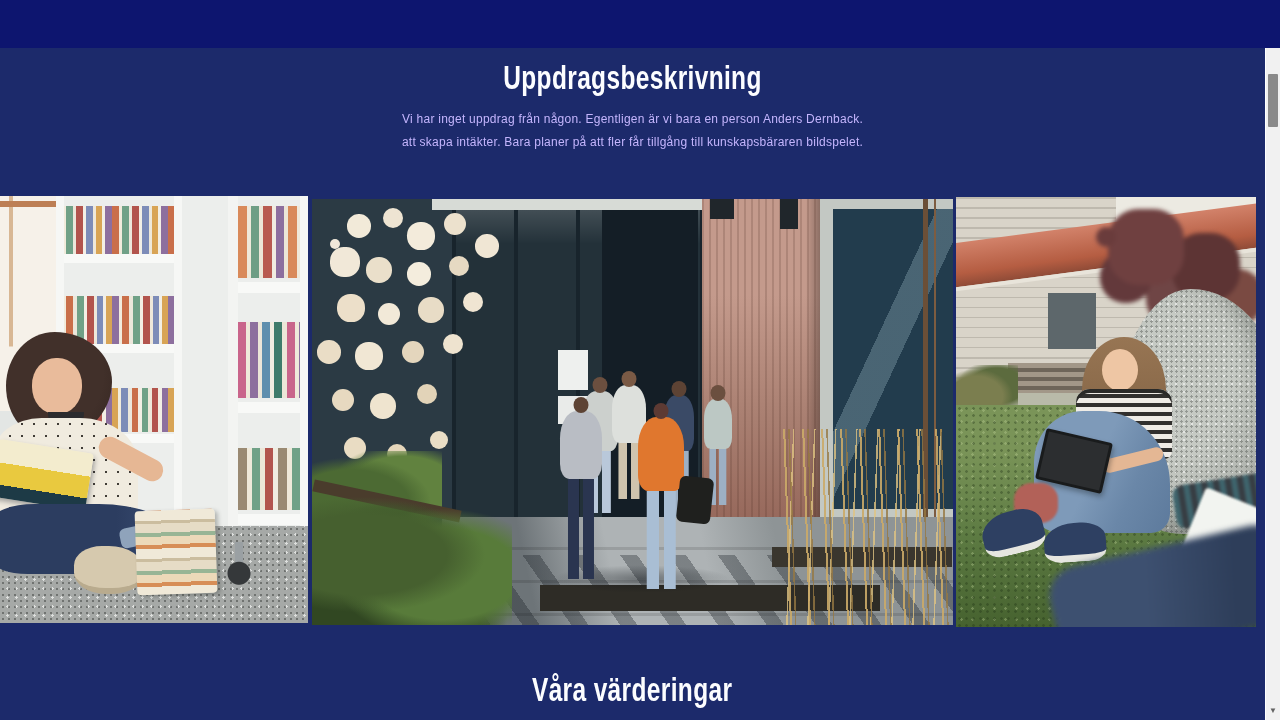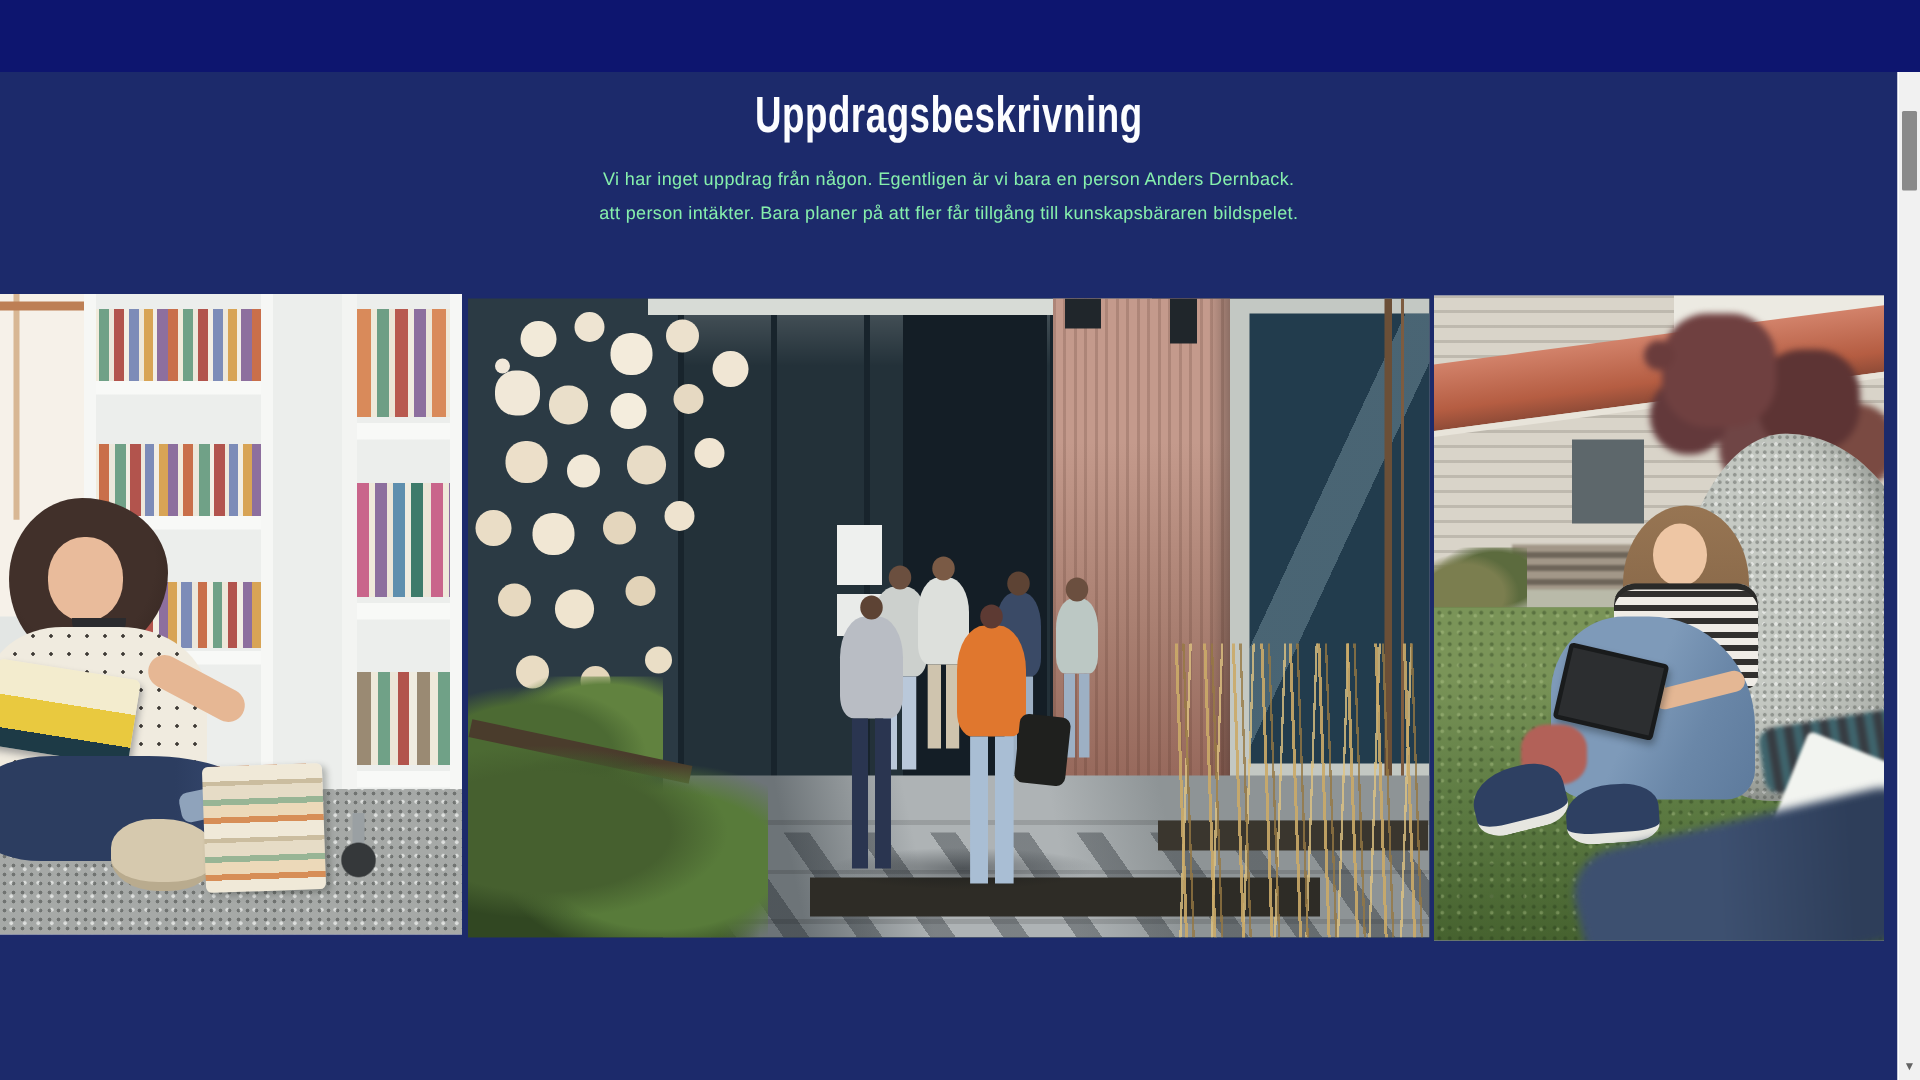--- a/index.html
+++ b/index.html
@@ -8,21 +8,21 @@
   .stage{position:absolute;inset:0;width:1280px;height:660px;}
 
   
   .topbar{position:absolute;left:0;top:0;width:1280px;height:48px;background:#0d156f;}
 
   
   .mission{position:absolute;left:0;top:48px;width:1265px;text-align:center;color:#fff;}
   .hero-title{display:inline-block;margin:11px 0 0 0;font-size:34px;line-height:37px;
       font-weight:700;color:#fcfdff;transform:scaleX(.72);transform-origin:50% 50%;
       white-space:nowrap;letter-spacing:.5px;}
-  .mission-lines{margin-top:12px;font-size:12px;line-height:23px;letter-spacing:.25px;color:#86efac;}
+  .mission-lines{margin-top:12px;font-size:12px;line-height:23px;letter-spacing:.25px;color:#c4b5fd;}
   .mission-lines div{white-space:nowrap;}
 
   
   .values{position:absolute;left:0;top:625px;width:1265px;height:95px;text-align:center;}
   .values-title{display:inline-block;margin-top:46px;font-size:34px;line-height:37px;font-weight:700;
       color:#fcfdff;transform:scaleX(.72);transform-origin:50% 50%;white-space:nowrap;letter-spacing:.5px;}
 
   
   figure{margin:0;padding:0;position:absolute;overflow:hidden;}
   figure *{position:absolute;}
@@ -229,21 +229,21 @@
 <body>
 
 <div class="stage">
 
   <div class="topbar"></div>
 
   <section class="mission">
     <h1 class="hero-title">Uppdragsbeskrivning</h1>
     <div class="mission-lines">
       <div>Vi har inget uppdrag från någon. Egentligen är vi bara en person Anders Dernback.</div>
-      <div>att person intäkter. Bara planer på att fler får tillgång till kunskapsbäraren bildspelet.</div>
+      <div>att skapa intäkter. Bara planer på att fler får tillgång till kunskapsbäraren bildspelet.</div>
     </div>
   </section>
 
   <figure class="ph-library">
     <div class="lib-window"></div>
     <div class="lib-shelves"></div>
     <div class="lib-carpet"></div>
     <div class="lib-wheel"></div>
     <div class="g-hair"></div>
     <div class="g-face"></div>
@@ -295,20 +295,23 @@
     <div class="t-arm2"></div>
     <div class="t-tablet"></div>
     <div class="t-pack"></div>
     <div class="t-shoe1"></div>
     <div class="t-shoe2"></div>
     <div class="t-fg-bag"></div>
     <div class="t-fg-laptop"></div>
     <div class="t-fg-jeans"></div>
   </figure>
 
+  <section class="values">
+    <h2 class="values-title">Våra värderingar</h2>
+  </section>
 
   <div class="scrollbar">
     <div class="sb-thumb"></div>
     <div class="sb-down">
       <span>▼</span>
     </div>
   </div>
 
 </div>
 

